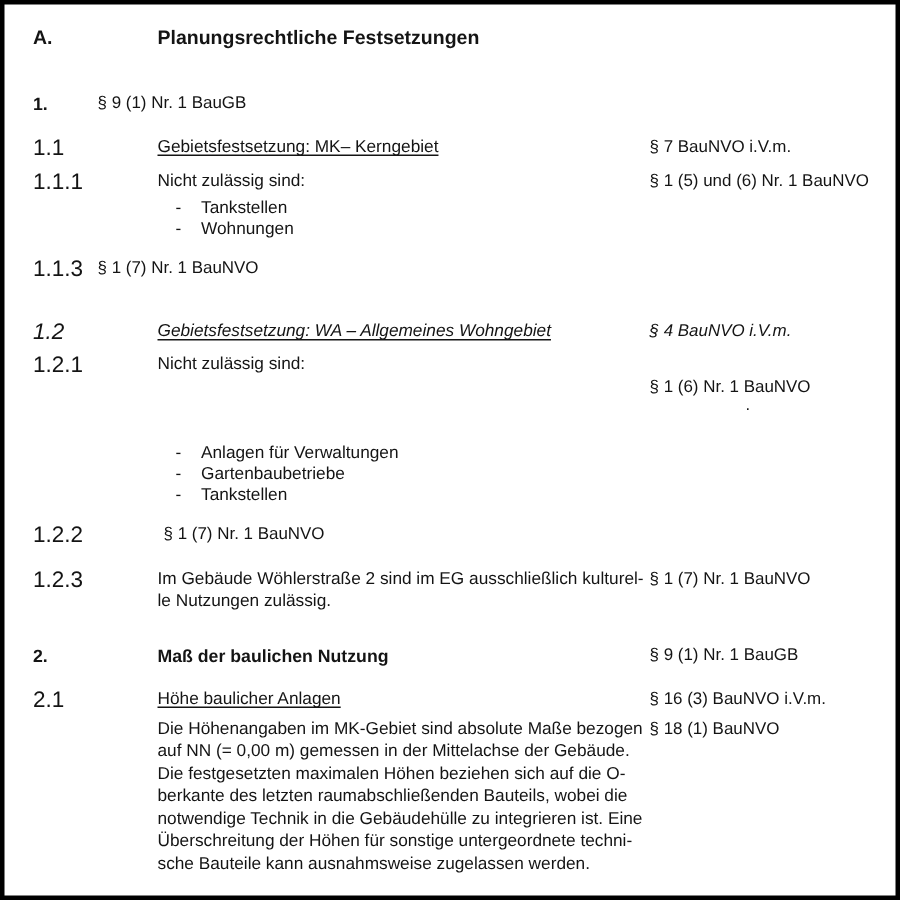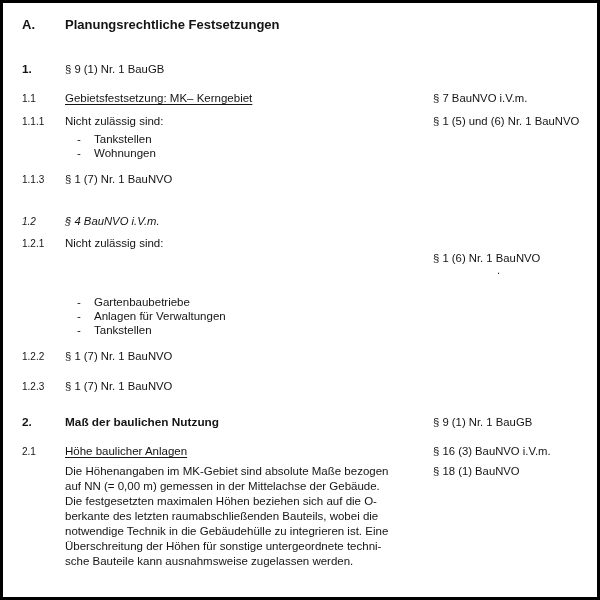--- a/index.html
+++ b/index.html
@@ -13,34 +13,34 @@
     padding: 14px 0 0 19px;
     overflow: hidden;
     font-family: "Liberation Sans", sans-serif;
     color: #141414;
   }
   .row {
     display: grid;
     grid-template-columns: 43px 368px 1fr;
     align-items: start;
   }
-  .col-num  { font-size: 10px; line-height: 15px; }
-  .col-body { font-size: 11.5px; line-height: 15px; }
+  .col-num  { font-size: 15px; line-height: 15px; }
+  .col-body { font-size: 11.5px; line-height: 15px; margin-left: 40px; }
   .col-ref  { font-size: 11.3px; line-height: 15px; white-space: pre-line; }
   .title-row .col-num, .title-row .col-body { font-weight: bold; font-size: 13px; line-height: 15px; }
   .heading .col-num, .heading .col-body { font-weight: bold; font-size: 11.8px; }
   .underline-text { text-decoration: underline; text-underline-offset: 2px; }
   .lines { white-space: pre-line; }
   .bullet-list { padding-left: 12px; }
   .bullet { line-height: 14px; }
   .dash { display: inline-block; width: 17px; }
   .ref-note { margin-left: 64px; font-size: 11px; line-height: 9px; }
   
   .mb30 { margin-bottom: 30px; } .mb27 { margin-bottom: 27px; }
-  .mb21 { margin-bottom: 21px; } .mb15 { margin-bottom: 15px; }
+  .mb21 { margin-bottom: 21px; } .mb15 { margin-bottom: 15px; gap: 44px; }
   .mb14 { margin-bottom: 14px; } .mb12 { margin-bottom: 12px; }
   .mb8  { margin-bottom: 8px; }  .mb7  { margin-bottom: 7px; font-style: italic; }
   .mb5  { margin-bottom: 5px; }  .mb3  { margin-bottom: 3px; }
 </style>
 </head>
 <body>
 
 <div class="page">
 
   <div class="row title-row mb30">
@@ -77,51 +77,54 @@
     <div class="col-ref"></div>
   </div>
 
   <div class="row mb27">
     <div class="col-num">1.1.3</div>
     <div class="col-ref">§ 1 (7) Nr. 1 BauNVO</div>
   </div>
 
   <div class="row mb7">
     <div class="col-num">1.2</div>
+    <div class="col-body"><span class="underline-text">Gebietsfestsetzung: WA – Allgemeines Wohngebiet</span></div>
     <div class="col-ref">§ 4 BauNVO i.V.m.</div>
   </div>
 
   <div class="row mb5">
     <div class="col-num">1.2.1</div>
     <div class="col-body">Nicht zulässig sind:</div>
     <div class="col-ref">
       <span>§ 1 (6) Nr. 1 BauNVO</span>
       <div class="ref-note">.</div>
     </div>
   </div>
 
   <div class="row mb12">
     <div class="col-num"></div>
     <div class="col-body">
       <div class="bullet-list">
+        <div class="bullet"><span class="dash">-</span><span>Anlagen für Verwaltungen</span></div>
         <div class="bullet"><span class="dash">-</span><span>Gartenbaubetriebe</span></div>
-        <div class="bullet"><span class="dash">-</span><span>Anlagen für Verwaltungen</span></div>
         <div class="bullet"><span class="dash">-</span><span>Tankstellen</span></div>
       </div>
     </div>
     <div class="col-ref"></div>
   </div>
 
   <div class="row mb15">
     <div class="col-num">1.2.2</div>
     <div class="col-ref">§ 1 (7) Nr. 1 BauNVO</div>
   </div>
 
   <div class="row mb21">
     <div class="col-num">1.2.3</div>
+    <div class="col-body lines">Im Gebäude Wöhlerstraße 2 sind im EG ausschließlich kulturel-
+le Nutzungen zulässig.</div>
     <div class="col-ref">§ 1 (7) Nr. 1 BauNVO</div>
   </div>
 
   <div class="row heading mb14">
     <div class="col-num">2.</div>
     <div class="col-body">Maß der baulichen Nutzung</div>
     <div class="col-ref">§ 9 (1) Nr. 1 BauGB</div>
   </div>
 
   <div class="row mb5">

